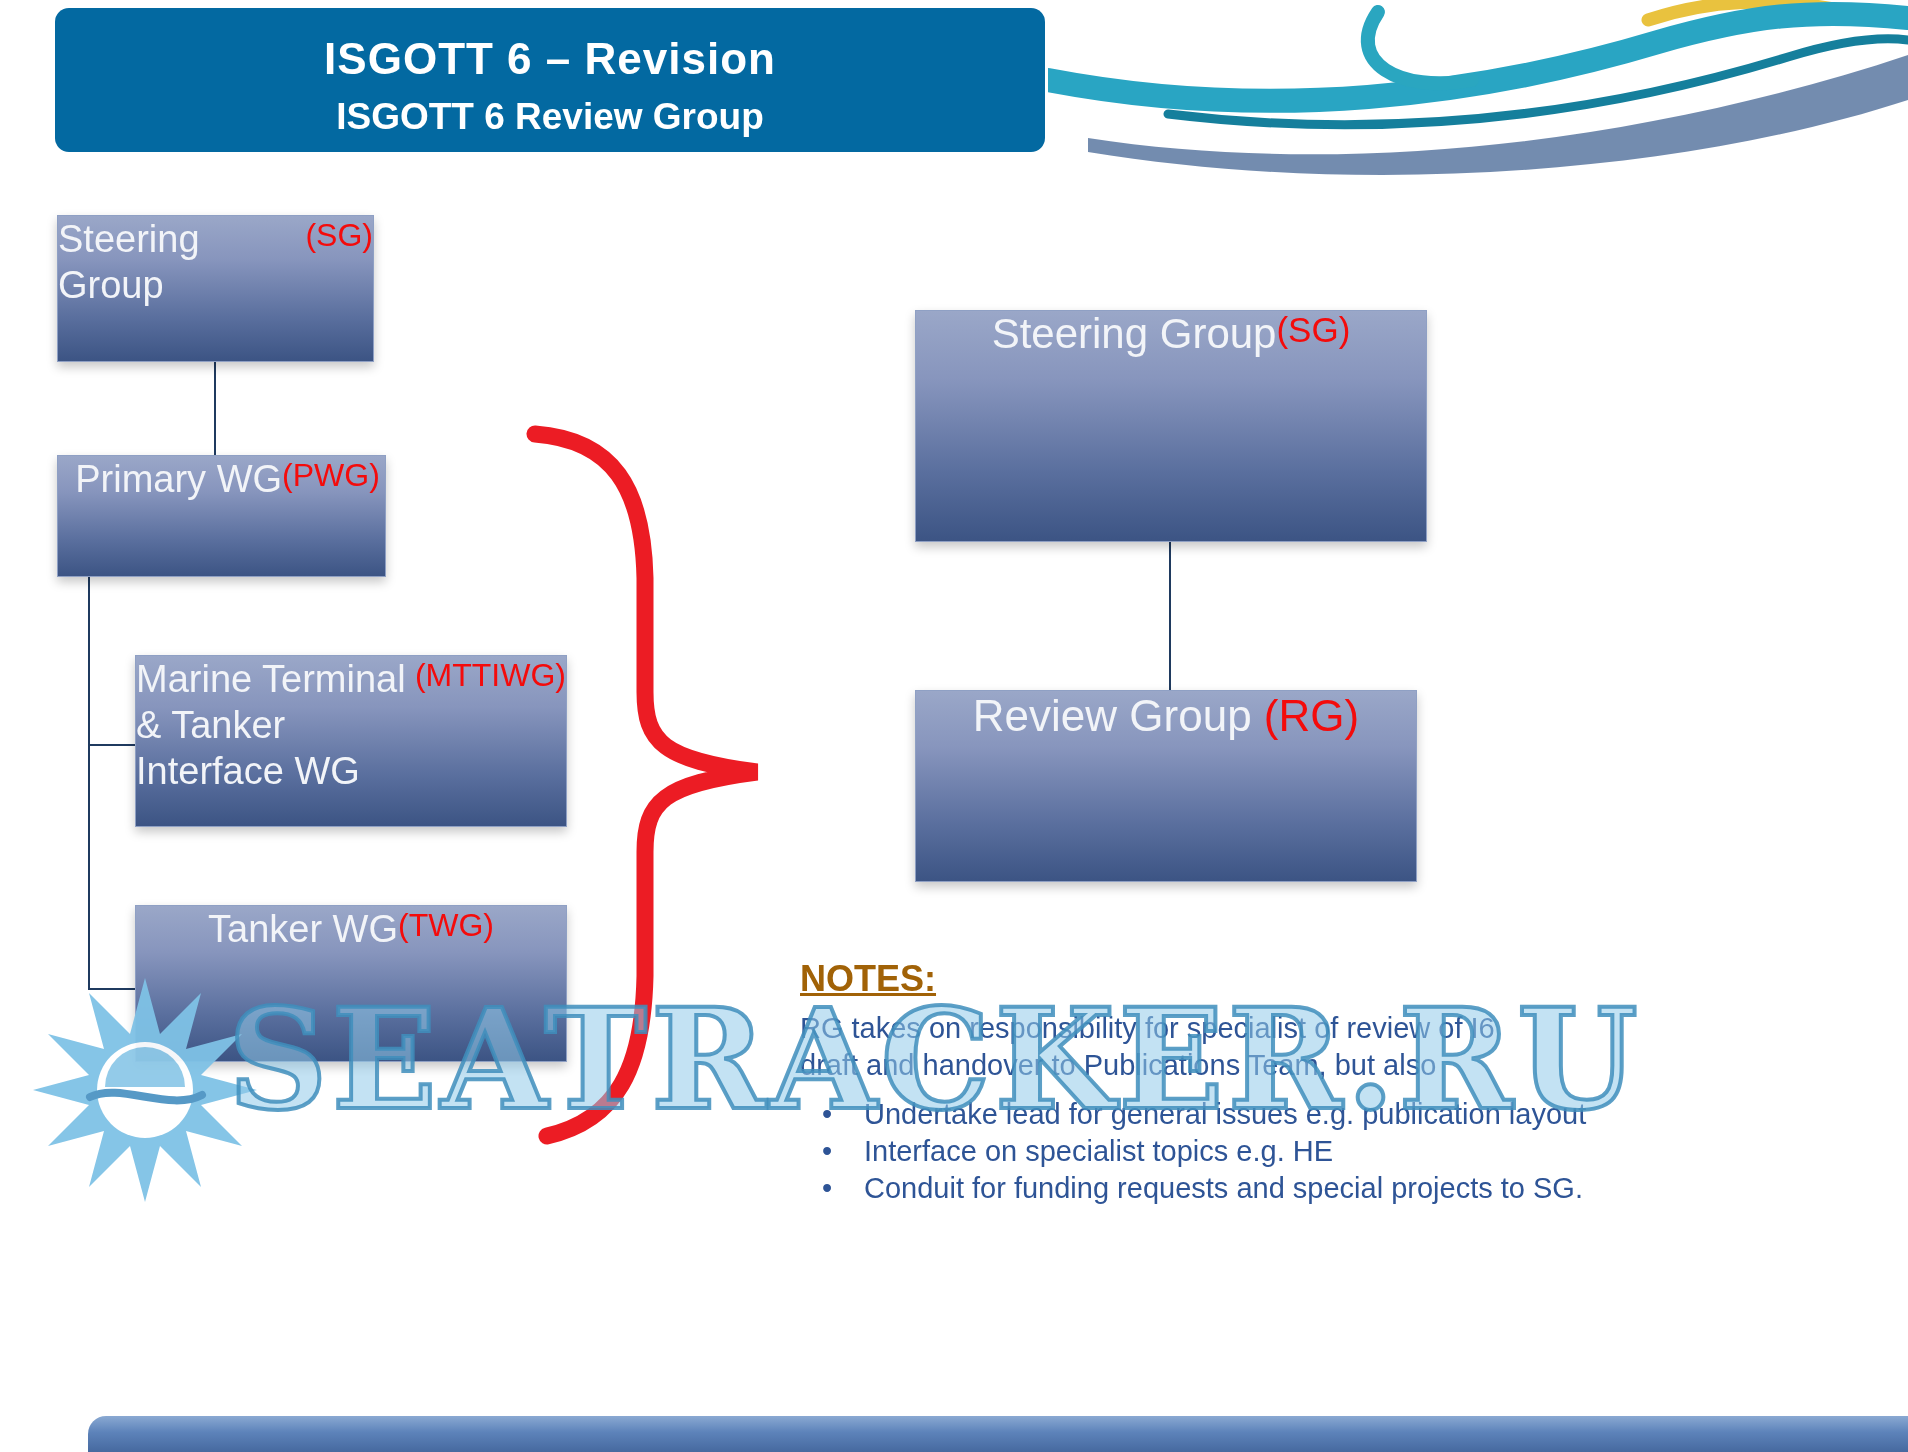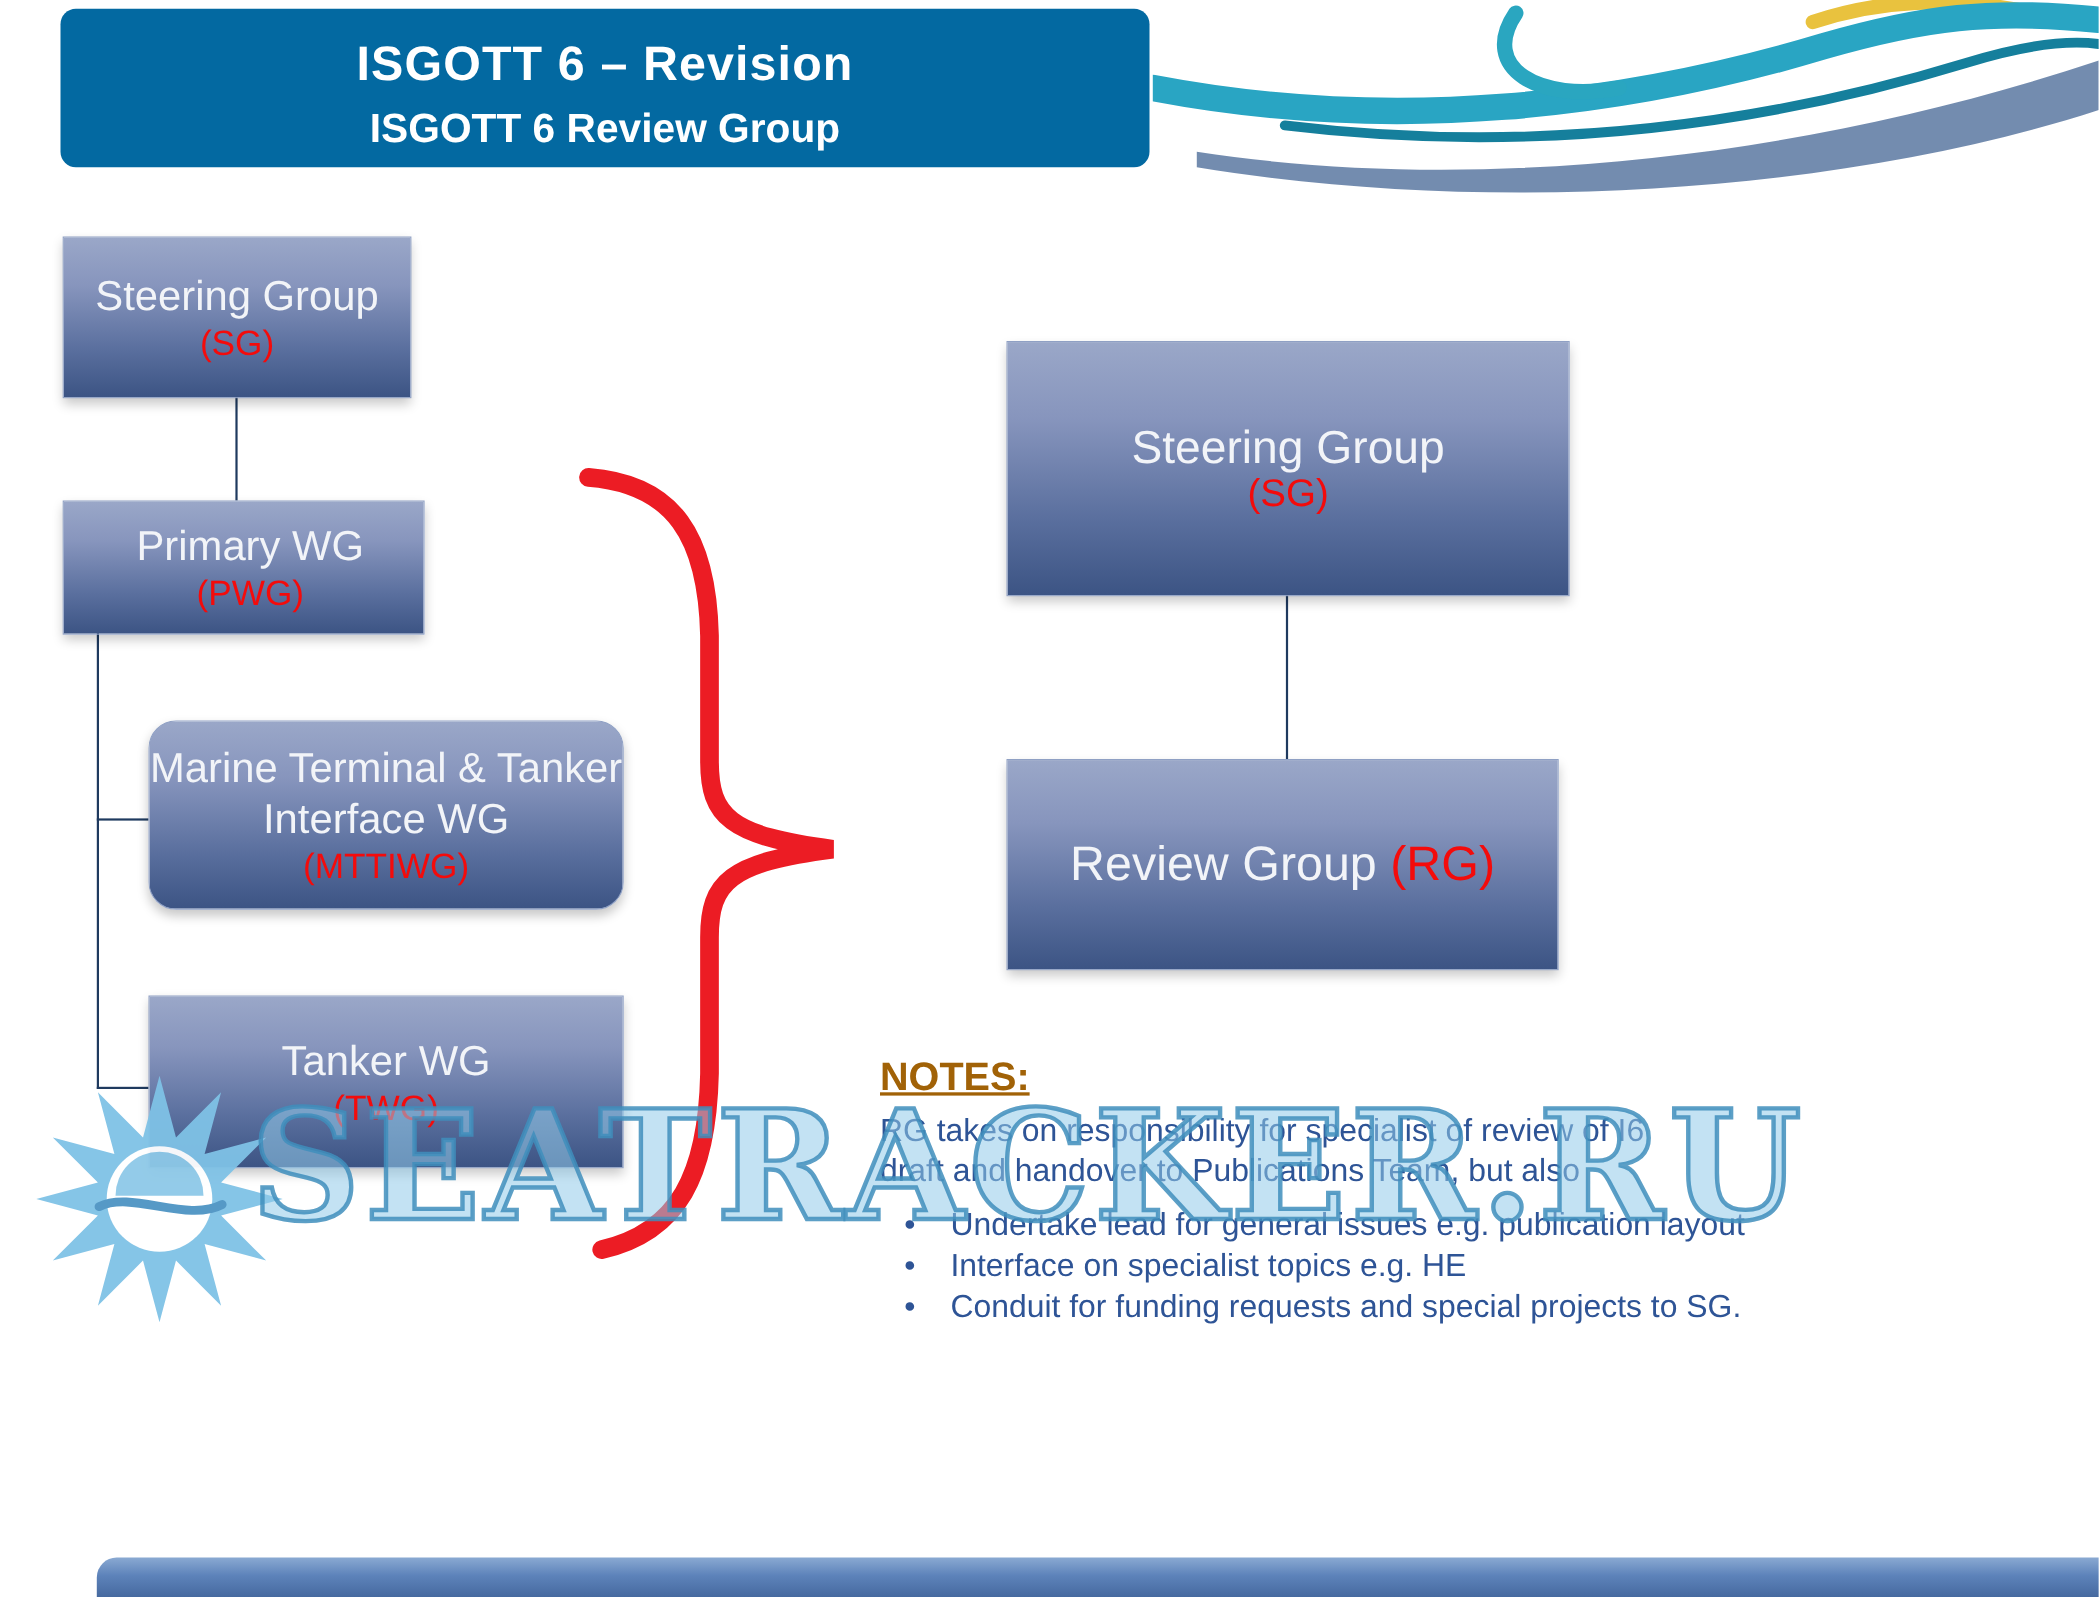--- a/index.html
+++ b/index.html
@@ -21,30 +21,30 @@
 
   
   .swoosh { position:absolute; right:0; top:0; width:860px; height:185px; z-index:0; }
 
   
   .orgbox {
     position:absolute;
     background:linear-gradient(180deg,#9aa7c8 0%, #8795bd 30%, #5a6f9e 70%, #3c5484 100%);
     border:1px solid #8fa0c4;
     box-shadow:0 5px 10px rgba(0,0,0,0.22);
-    color:#f2f4f8; text-align:center;
-    display:flex; flex-direction:column; justify-content:center;
+    color:#f2f4f8; 
+    display:flex; flex-direction:row; justify-content:center;
     z-index:2;
   }
   .orgbox .lbl { font-size:38px; line-height:46px; }
   .orgbox .abbr { font-size:32px; line-height:38px; color:#f40b0b; }
 
   .box-sg-left   { left:57px;  top:215px; width:315px; height:145px; }
   .box-pwg       { left:57px;  top:455px; width:315px; height:120px;padding-left:12px; }
-  .box-mttiwg    { left:135px; top:655px; width:430px; height:170px;border-radius:25px; }
+  .box-mttiwg    { left:135px; top:655px; width:430px; height:170px; }
   .box-twg       { left:135px; top:905px; width:430px; height:155px; }
 
   .box-sg-right  { left:915px; top:310px; width:510px; height:230px; }
   .box-sg-right .lbl { font-size:42px; }
   .box-sg-right .abbr { font-size:35px; }
   .box-rg        { left:915px; top:690px; width:500px; height:190px; }
   .box-rg .inline { font-size:44px; }
   .box-rg .inline .abbr-inline { color:#f40b0b; }
 
   

